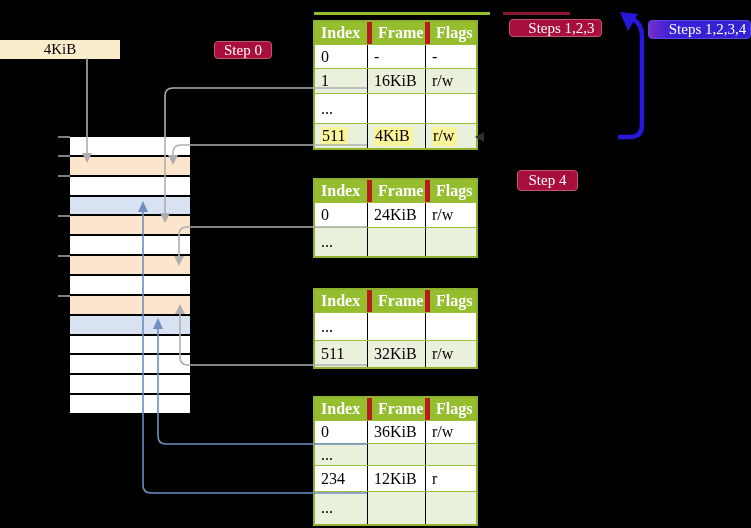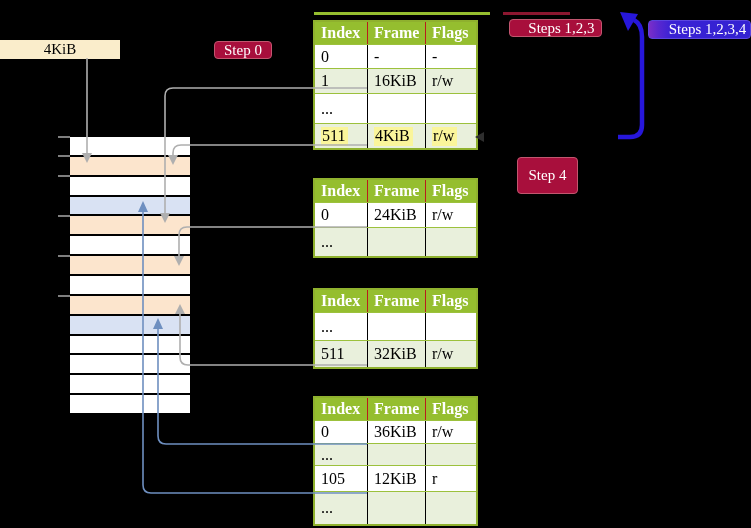--- a/index.html
+++ b/index.html
@@ -36,41 +36,41 @@
   .pt-row{display:flex;box-sizing:border-box;}
   .pt-row + .pt-row{border-top:1px solid #9CC13C;}
   .pt-head{background:#95BE2F;height:22px;}
   .pt-head .cell{color:#fff;font-weight:bold;font-size:16px;}
   .cell{box-sizing:border-box;padding-left:6px;display:flex;align-items:center;
         font-size:16px;color:#000;overflow:hidden;}
   .c1{width:52px;text-align:center;}
   .c2{width:58px;}
   .c3{flex:1;}
   .pt-row .c2,.pt-row .c3{border-left:1px solid #000;}
-  .pt-head .c2,.pt-head .c3{border-left:1px solid #b91c1c;text-align:right;}
+  .pt-head .c2,.pt-head .c3{border-left:5px solid #b91c1c;text-align:right;}
   .bg-w{background:#FFFFFF;}
   .bg-g{background:#E9F0DC;}
   .hl{background:#FAF59B;padding:0 3px 1px 1px;}
 
   svg{position:absolute;left:0;top:0;pointer-events:none;}
 </style>
 </head>
 <body>
 
 <div id="canvas">
 
   <div class="abs line-green" style="left:314px;top:12px;width:176px;height:3px;"></div>
   <div class="abs line-red" style="left:503px;top:12px;width:67px;height:3px;"></div>
 
   <div class="abs label-box" style="left:0;top:40px;width:120px;height:19px;">4KiB</div>
 
   <div class="abs badge badge-red" style="left:190px;top:41px;width:58px;height:18px;margin-left:24px;">Step 0</div>
   <div class="abs badge badge-red" style="left:509px;top:19px;width:93px;height:18px;padding-left:12px;">Steps 1,2,3</div>
   <div class="abs badge badge-blue" style="left:648px;top:20px;width:103px;height:19px;">Steps 1,2,3,4</div>
-  <div class="abs badge badge-red" style="left:517px;top:157px;width:61px;height:37px;">Step 4</div>
+  <div class="abs badge badge-red" style="left:517px;top:170px;width:61px;height:21px;">Step 4</div>
 
   <div id="memory-stack" class="abs">
     <div class="mrow m-free"></div>
     <div class="mrow m-ptable"></div>
     <div class="mrow m-free"></div>
     <div class="mrow m-page"></div>
     <div class="mrow m-ptable"></div>
     <div class="mrow m-free"></div>
     <div class="mrow m-ptable"></div>
     <div class="mrow m-free"></div>
@@ -169,21 +169,21 @@
       <div class="cell c1">0</div>
       <div class="cell c2">36KiB</div>
       <div class="cell c3">r/w</div>
     </div>
     <div class="pt-row bg-g" style="height:22px;">
       <div class="cell c1">...</div>
       <div class="cell c2"></div>
       <div class="cell c3"></div>
     </div>
     <div class="pt-row bg-w" style="height:26px;">
-      <div class="cell c1">105</div>
+      <div class="cell c1">234</div>
       <div class="cell c2">12KiB</div>
       <div class="cell c3">r</div>
     </div>
     <div class="pt-row bg-g" style="height:33px;">
       <div class="cell c1">...</div>
       <div class="cell c2"></div>
       <div class="cell c3"></div>
     </div>
   </div>
 

